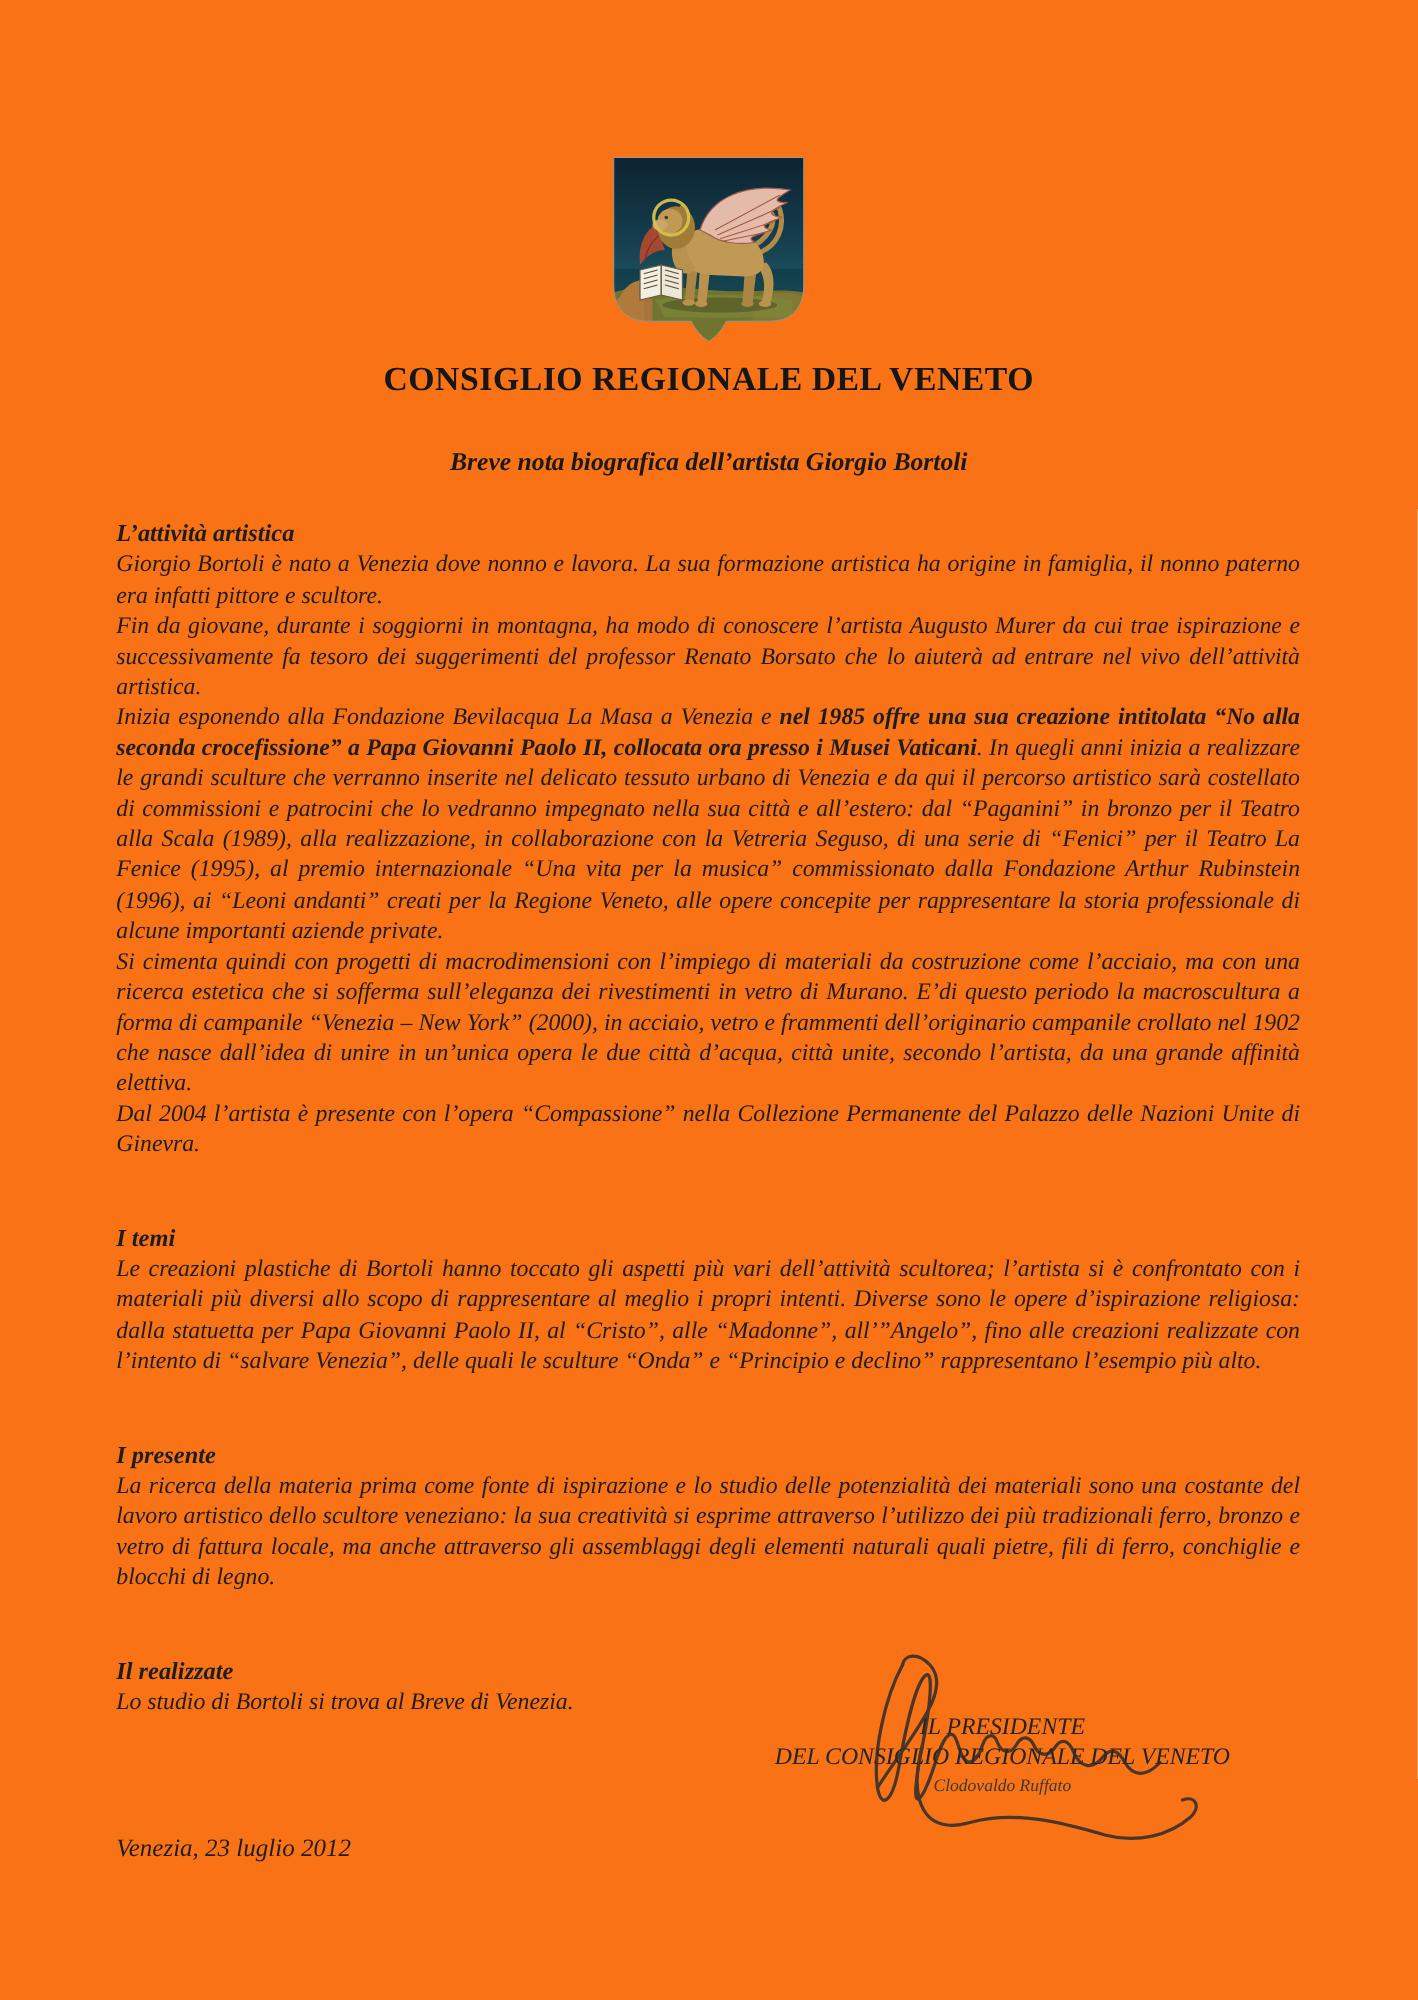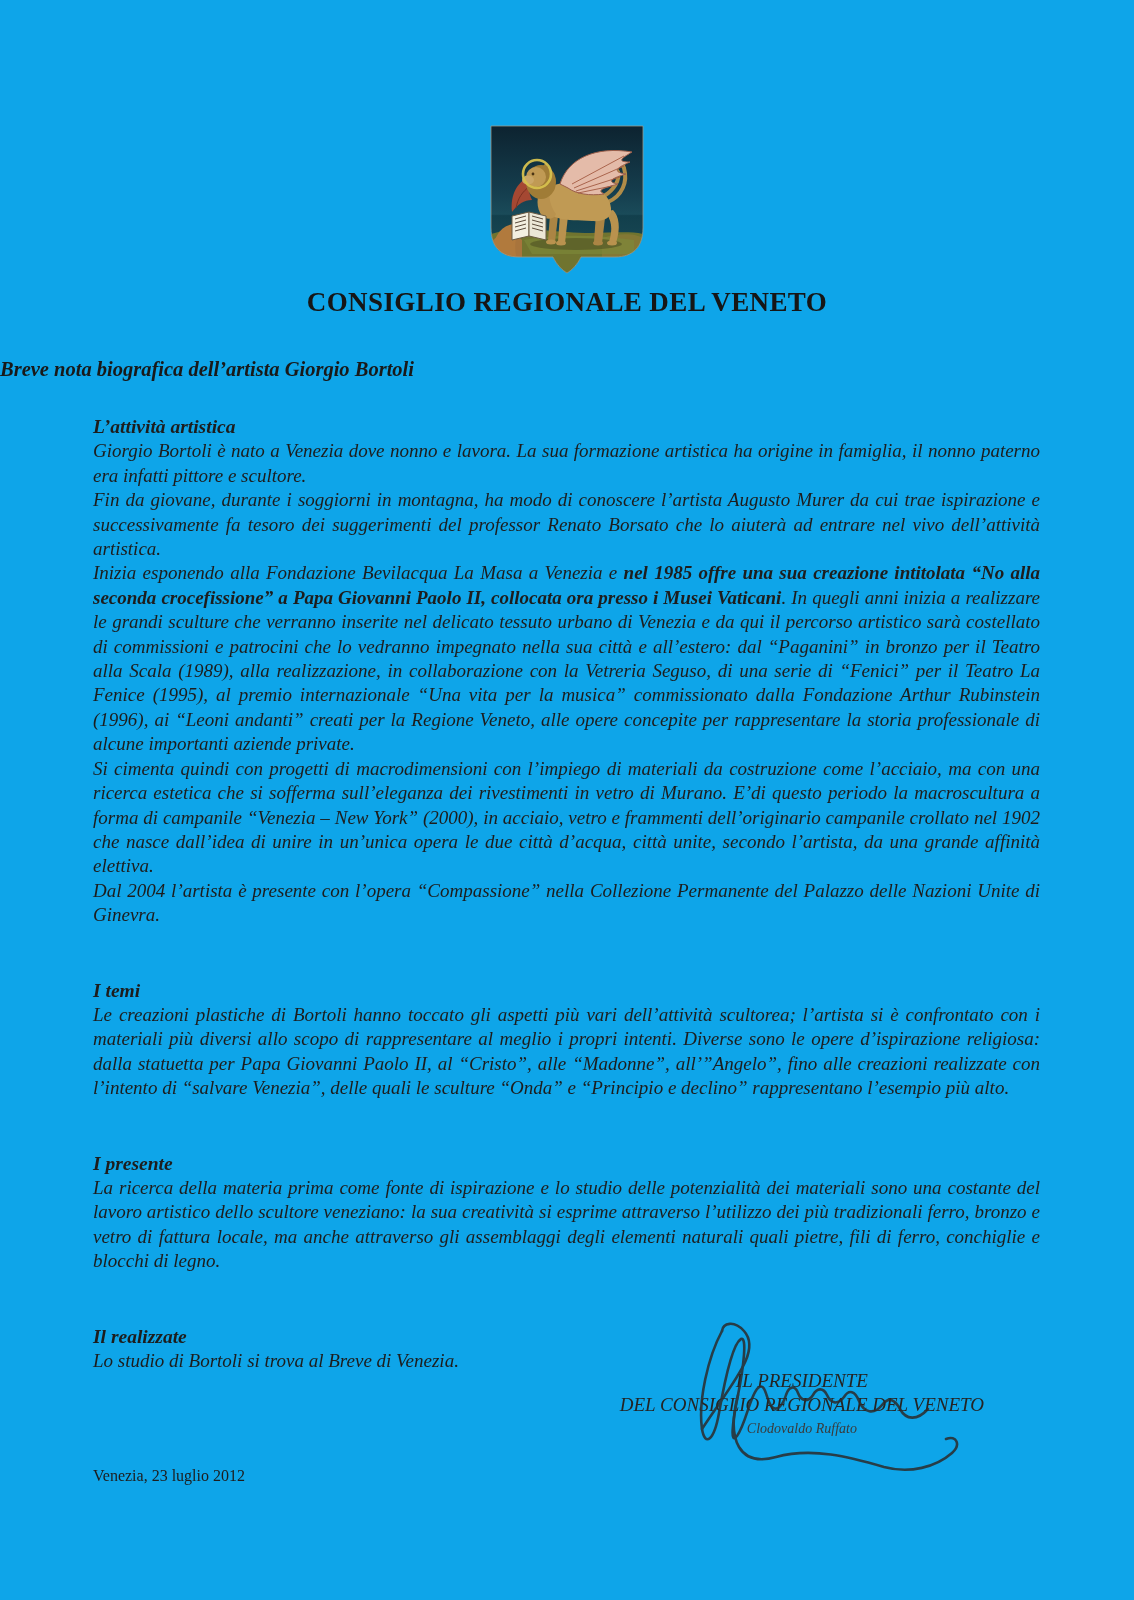--- a/index.html
+++ b/index.html
@@ -5,33 +5,34 @@
   html,body { margin:0; padding:0; }
   body {
     width:1134px; height:1600px;
     background:#eceae6;
     font-family:"Liberation Serif", serif;
     color:#1b1b1b;
   }
   .sheet {
     position:relative;
     width:1134px; height:1600px;
-    background:#0ea5e9;
+    background:#f97316;
     overflow:hidden;
   }
   .emblem-wrap { text-align:center; padding-top:122px; }
   .org-title {
     text-align:center;
     font-weight:bold;
     font-size:27px;
     letter-spacing:0.4px;
     margin-top:8px;
     color:#161616;
   }
   .subject {
+    text-align:center;
     font-weight:bold;
     font-style:italic;
     font-size:20.5px;
     margin-top:40px;
     color:#191919;
   }
   .letter-body {
     margin:34px 94px 0 93px;
     font-style:italic;
     font-size:19px;
@@ -63,21 +64,22 @@
     color:#242424;
   }
   .sig-name { font-size:14px; color:#3a3a3a; }
   .sig-scrawl {
     position:absolute;
     left:-16px; top:-60px;
     pointer-events:none;
   }
   .date-line {
     margin:26px 0 0 93px;
-    font-size:16px;
+    font-style:italic;
+    font-size:20px;
     color:#1d1d1d;
   }
 </style>
 </head>
 <body>
 
 <div class="sheet">
 
   <div class="emblem-wrap">
     <svg width="166" height="153" viewBox="0 0 166 153" aria-hidden="true">

